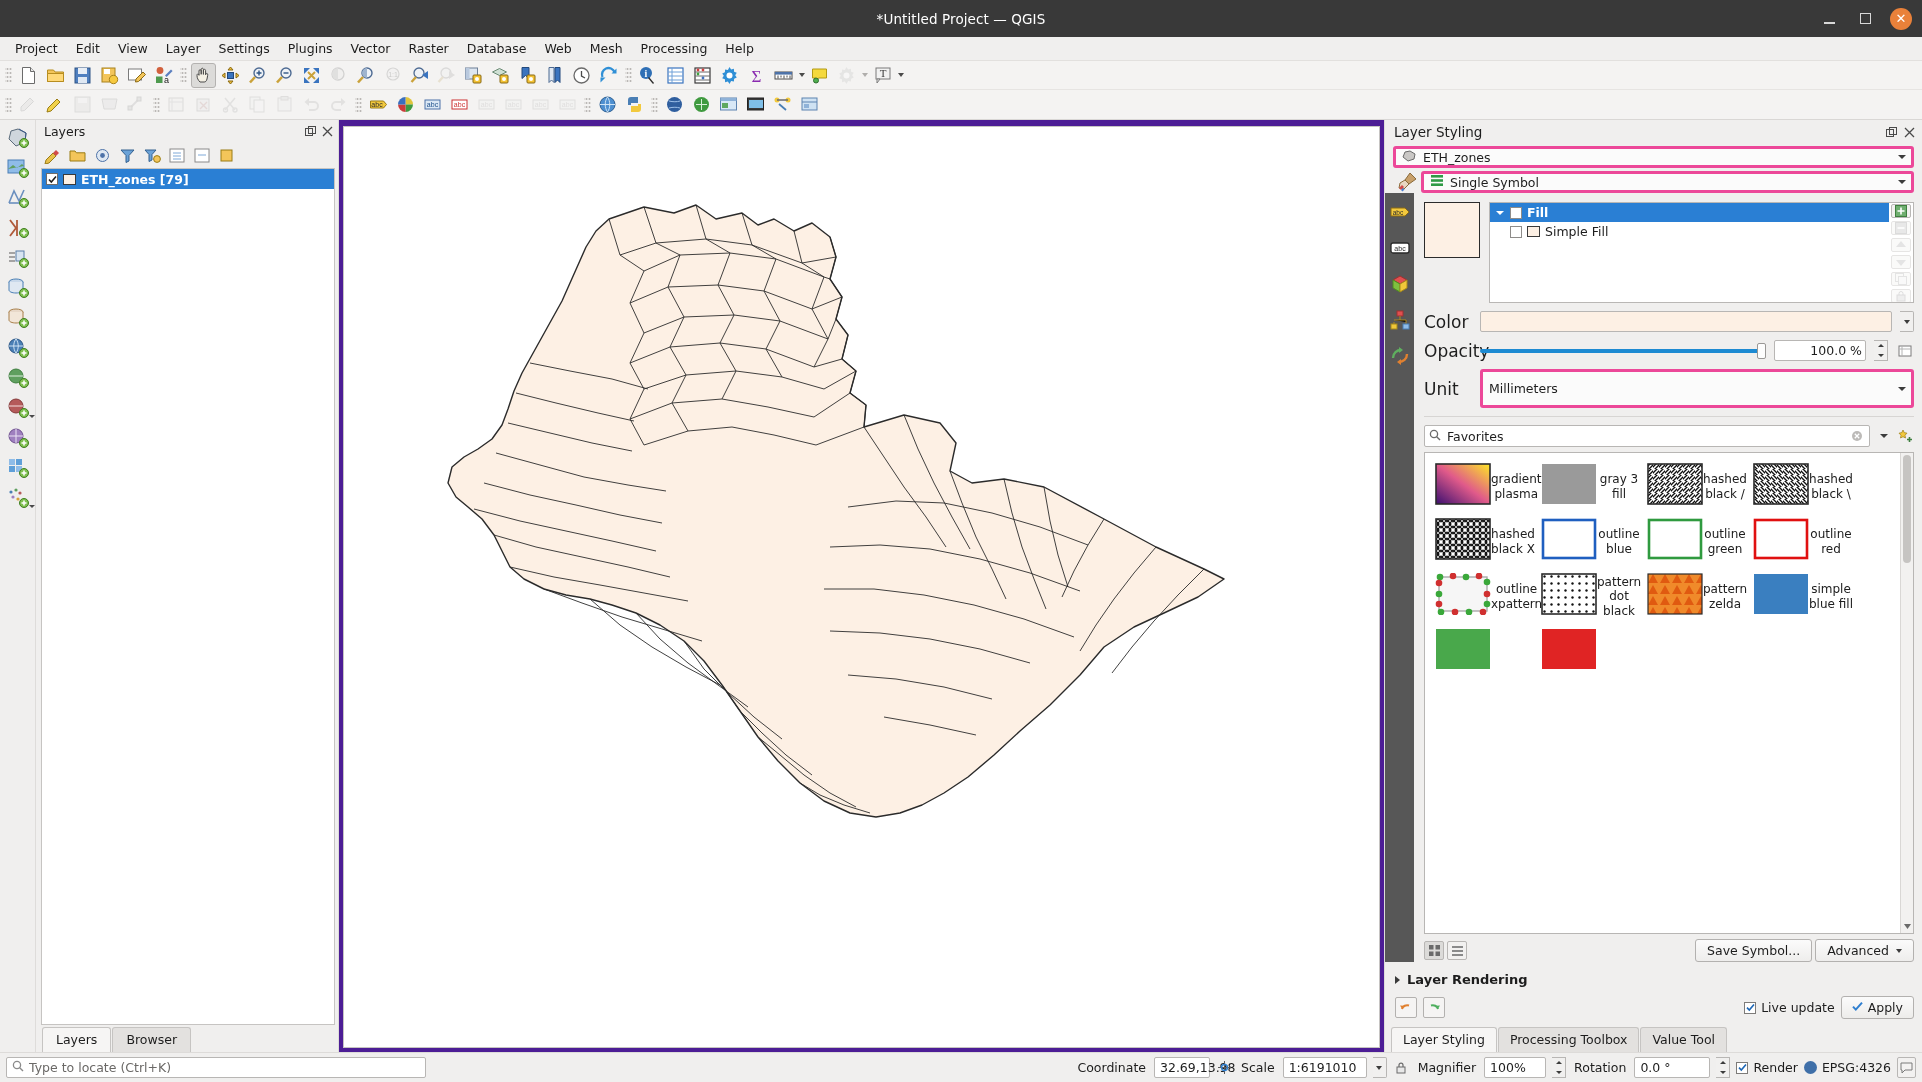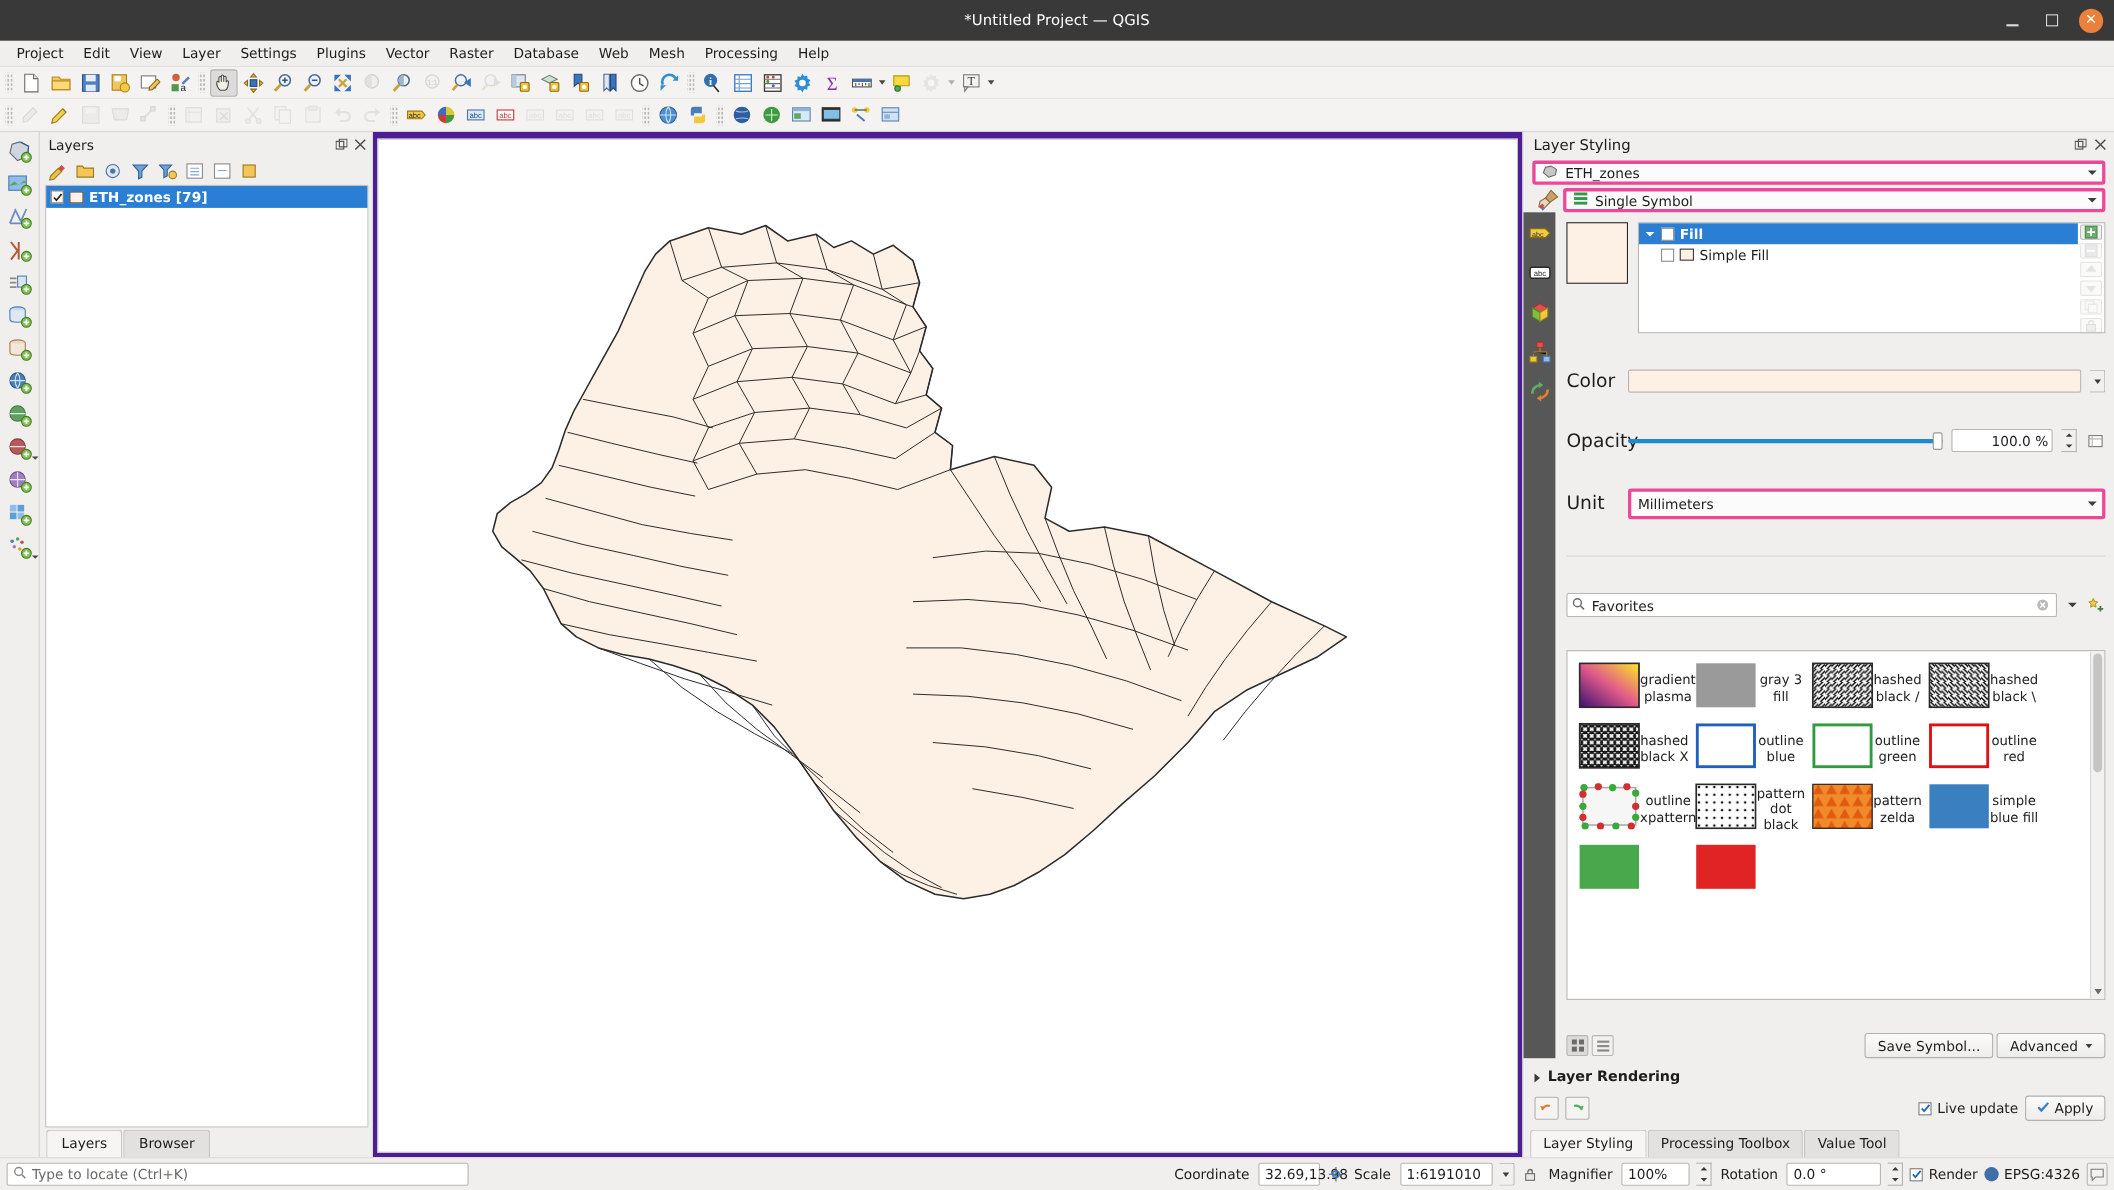--- a/index.html
+++ b/index.html
@@ -100,21 +100,21 @@
   .combo .lbl { flex:1; white-space:nowrap; overflow:hidden; text-overflow:ellipsis;}
   .combo .arrow { width:13px; display:flex; align-items:center; justify-content:center; }
   .combo .arrow::after { content:""; border-left:4px solid transparent; border-right:4px solid transparent; border-top:4.5px solid #3c3c3c; }
   .layerrowsel { margin:3px 8px 0 8px; }
   .stylerow { display:flex; align-items:center; gap:0; margin:3px 8px 0 8px; }
   .brushicon { width:28px; flex:0 0 28px; display:flex; align-items:center; justify-content:center; }
   .stylebody { flex:1; display:flex; min-height:0; }
   .vtabs { width:29px; flex:0 0 29px; background:#575757; display:flex; flex-direction:column;
            align-items:center; padding-top:8px; gap:14px; }
   .vtab { width:22px; height:22px; display:flex; align-items:center; justify-content:center; }
-  .stylepane { flex:1; display:flex; flex-direction:column; padding:0 8px 0 10px; min-width:0;gap:25px; }
+  .stylepane { flex:1; display:flex; flex-direction:column; padding:0 8px 0 10px; min-width:0; }
 
   .symrow { display:flex; gap:9px; margin-top:9px; }
   .preview { width:56px; height:56px; border:1.6px solid #2b2b2b; background:#fdf0e4; align-self:flex-start;}
   .treebox { flex:1; border:1px solid #b9b7b5; background:#ffffff; height:101px; display:flex; }
   .tree { flex:1; padding:0; }
   .trow { height:19px; display:flex; align-items:center; gap:5px; padding:0 4px; font-size:12.5px; }
   .trow.sel { background:#2a7fd4; color:#fff; font-weight:bold; }
   .texp { width:11px; display:flex; align-items:center; justify-content:center; }
   .texp::after { content:""; border-left:4px solid transparent; border-right:4px solid transparent; border-top:4.5px solid currentColor; }
   .tchk { width:12px; height:12px; background:#fff; border:1px solid #8e8c8a; display:flex; align-items:center; justify-content:center; }
@@ -133,21 +133,21 @@
   .slider { flex:1; height:21px; position:relative; display:flex; align-items:center; }
   .slider .trk { position:absolute; left:0; right:0; height:4px; background:#1d8ad2; border-radius:2px; }
   .slider .hdl { position:absolute; right:0; width:9px; height:16px; background:#fdfdfd; border:1px solid #9a9896; border-radius:2px; }
   .spin { width:92px; height:21px; border:1px solid #b8b6b4; background:#fff; display:flex; align-items:center;
           justify-content:flex-end; padding-right:3px; font-size:12.5px; border-radius:2px; }
   .spinb { width:14px; height:21px; display:flex; flex-direction:column; border:1px solid #b8b6b4; border-left:none; background:#f1f0ef;}
   .spinb i { flex:1; display:flex; align-items:center; justify-content:center; }
   .spinb i.up::after{content:"";border-left:3px solid transparent;border-right:3px solid transparent;border-bottom:3.5px solid #3c3c3c;}
   .spinb i.dn::after{content:"";border-left:3px solid transparent;border-right:3px solid transparent;border-top:3.5px solid #3c3c3c;}
   .ddbtn { width:18px; height:21px; display:flex; align-items:center; justify-content:center; }
-  .unitcombo { flex:1; height:28px; }
+  .unitcombo { flex:1; height:39px; }
 
   .hsep { height:1px; background:#d7d5d3; margin:8px 0 0 0; }
 
   .searchrow { display:flex; align-items:center; gap:4px; margin-top:8px; }
   .searchbox { flex:1; height:22px; border:1px solid #b8b6b4; background:#fff; border-radius:2px;
                display:flex; align-items:center; padding:0 4px; gap:6px; font-size:12.5px; }
   .searchbox .txt { flex:1; }
   .sbtn { width:17px; height:17px; display:flex; align-items:center; justify-content:center; }
   .sbtnbox { width:19px; height:22px; display:flex; align-items:center; justify-content:center; }
   .sbtnbox::after{content:"";border-left:4px solid transparent;border-right:4px solid transparent;border-top:4.5px solid #3c3c3c;}
@@ -1345,21 +1345,21 @@
           <path d="M5 6V4.2a2 2 0 014 0V6" fill="none" stroke="#6a6a6a" stroke-width="1.2"></path>
         </svg>
     </span>
     <span class="s-lbl">Magnifier</span>
     <span class="sfield" style="width:62px">100%</span>
     <span class="spinb">
         <i class="up"></i>
         <i class="dn"></i>
       </span>
     <span class="s-lbl">Rotation</span>
-    <span class="sfield" style="width:86px">0.0 °</span>
+    <span class="sfield" style="width:76px">0.0 °</span>
     <span class="spinb">
         <i class="up"></i>
         <i class="dn"></i>
       </span>
     <span class="renderchk">
       <span class="chkbox">
         <svg width="9" height="9" viewBox="0 0 9 9">
             <path d="M1 4.6l2.3 2.5L8 1.4" stroke="#1d66b5" stroke-width="1.6" fill="none"></path>
           </svg>
       </span>

